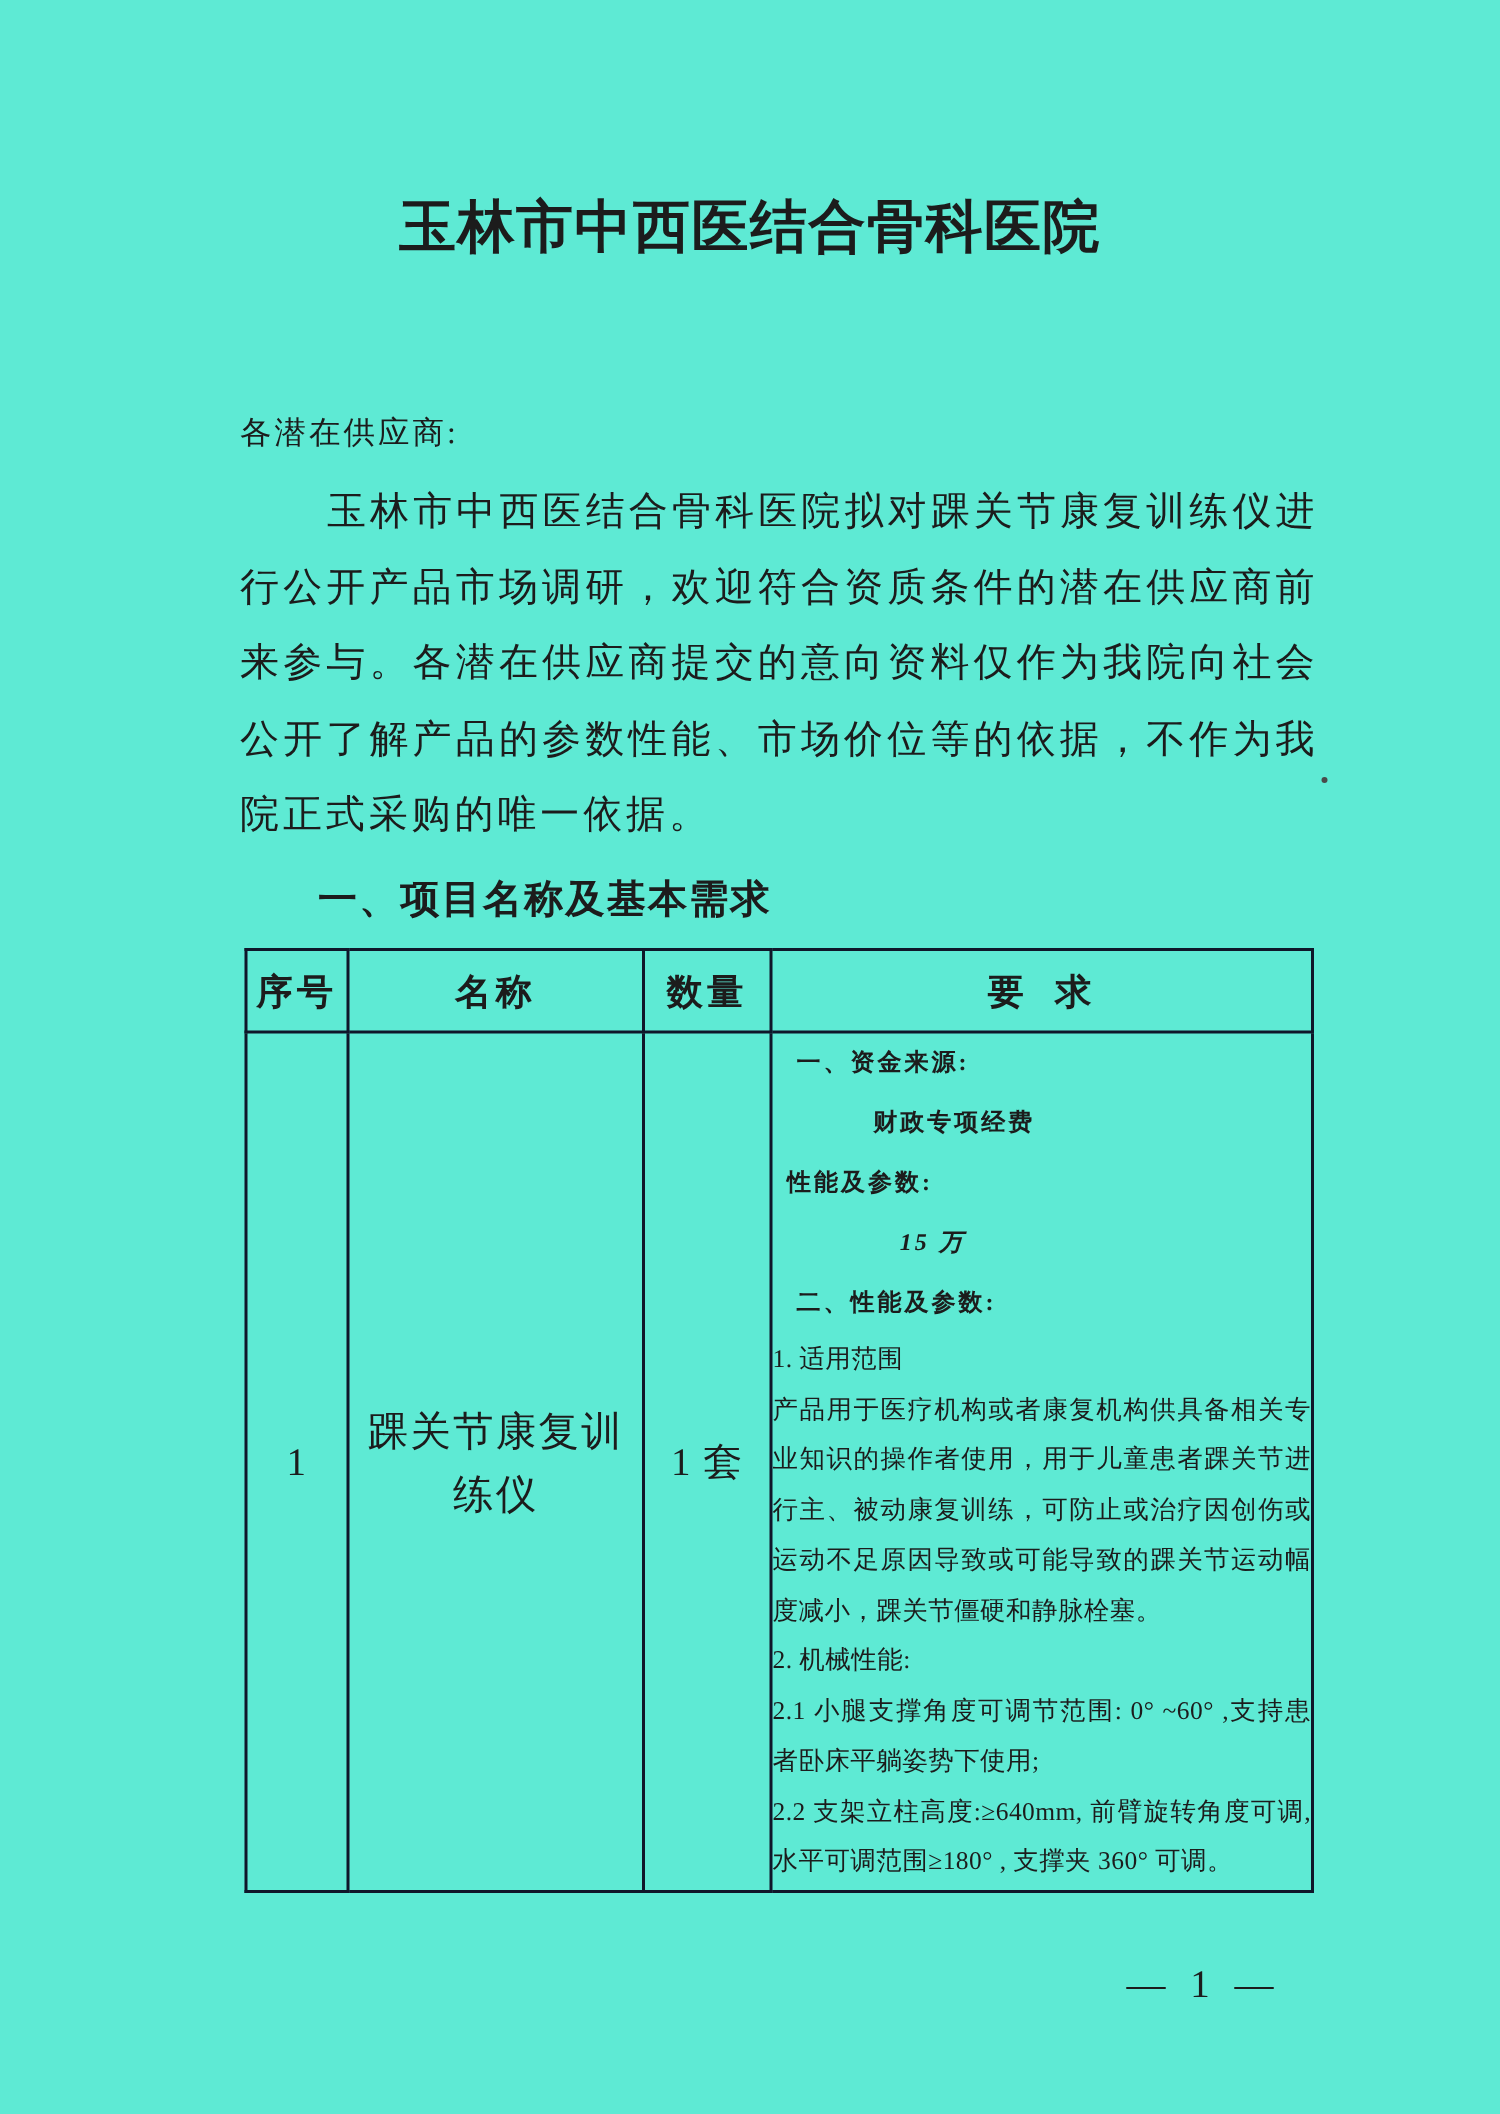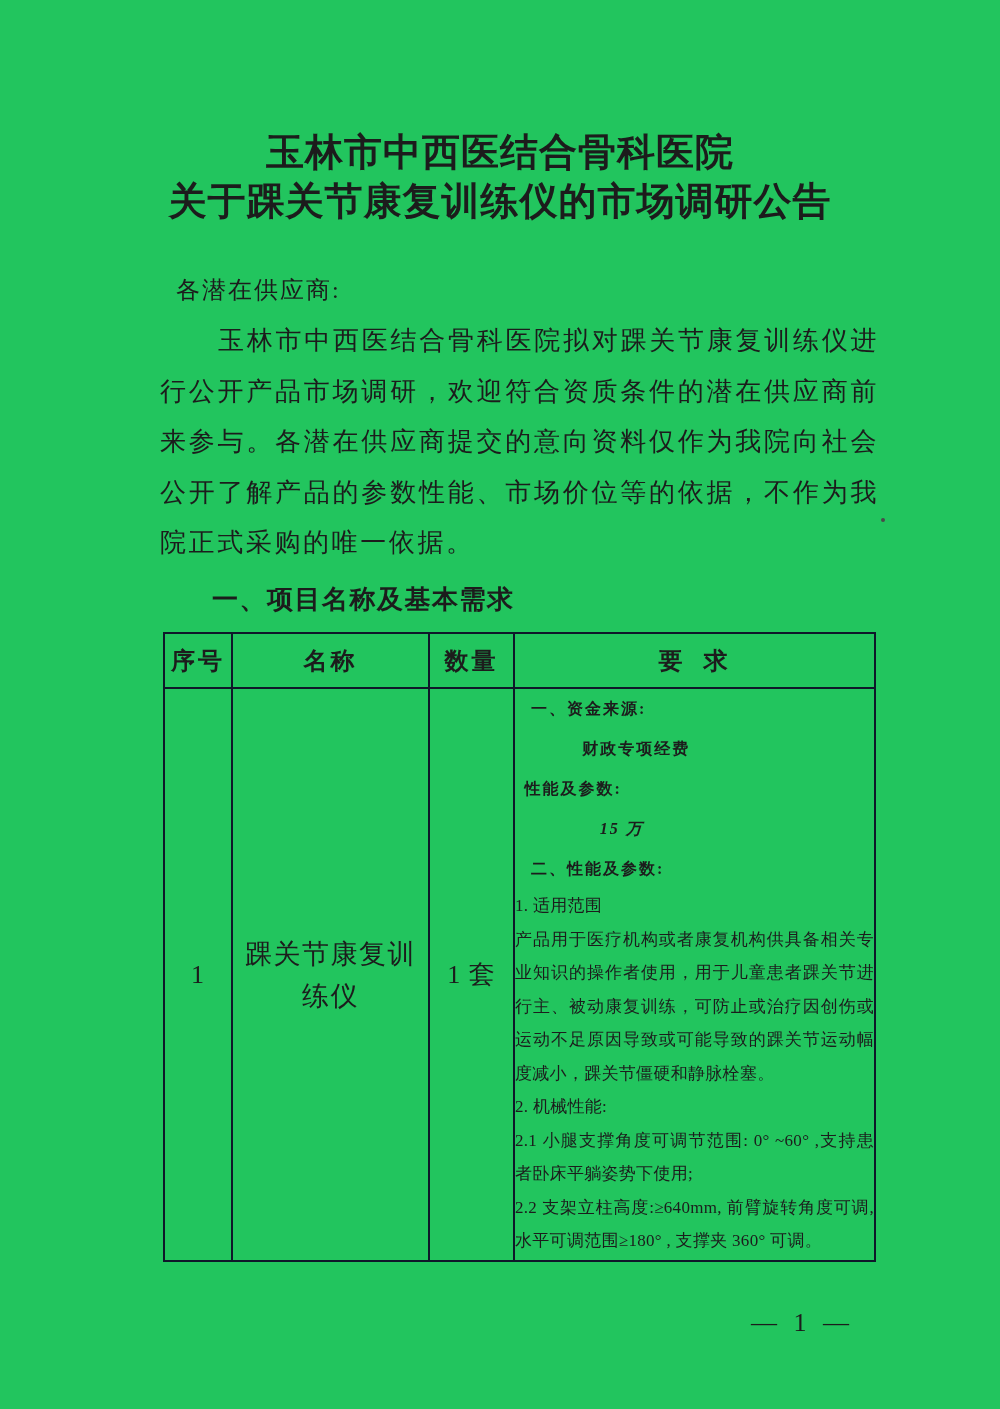--- a/index.html
+++ b/index.html
@@ -1,43 +1,42 @@
 <!DOCTYPE html>
 <html lang="zh"><head>
 <meta charset="utf-8">
 <style>
   html, body { margin: 0; padding: 0; background: #ffffff; }
   .page {
     position: relative;
     width: 1000px;
     height: 1409px;
-    background: #22c55e;
+    background: #5eead4;
     overflow: hidden;
     font-family: "Liberation Serif", serif;
     color: #1c1c1c;
   }
   .title-block {
     position: absolute;
     top: 128px;
     left: 0;
     width: 100%;
     text-align: center;
     font-weight: bold;
     font-size: 38px;
     line-height: 49px;
     letter-spacing: 1px;
     font-family: "Liberation Serif", serif;
   }
   .salutation {
     position: absolute;
     top: 274px;
     left: 160px;
-    font-size: 24px;
+    font-size: 21px;
     letter-spacing: 2px;
-    margin-left: 16px;
   }
   .intro {
     position: absolute;
     top: 316px;
     left: 160px;
     width: 719px;
     font-size: 26px;
     line-height: 50.5px;
     letter-spacing: 2.6px;
     text-align: justify;
@@ -124,21 +123,20 @@
     background: #4a4a4a;
   }
 </style>
 </head>
 <body>
 
 <div class="page">
 
   <div class="title-block">
     <div>玉林市中西医结合骨科医院</div>
-    <div>关于踝关节康复训练仪的市场调研公告</div>
   </div>
 
   <div class="salutation">各潜在供应商:</div>
 
   <div class="intro">玉林市中西医结合骨科医院拟对踝关节康复训练仪进行公开产品市场调研，欢迎符合资质条件的潜在供应商前来参与。各潜在供应商提交的意向资料仅作为我院向社会公开了解产品的参数性能、市场价位等的依据，不作为我院正式采购的唯一依据。</div>
 
   <div class="section-heading">一、项目名称及基本需求</div>
 
   <table class="req-table">
     <colgroup>

